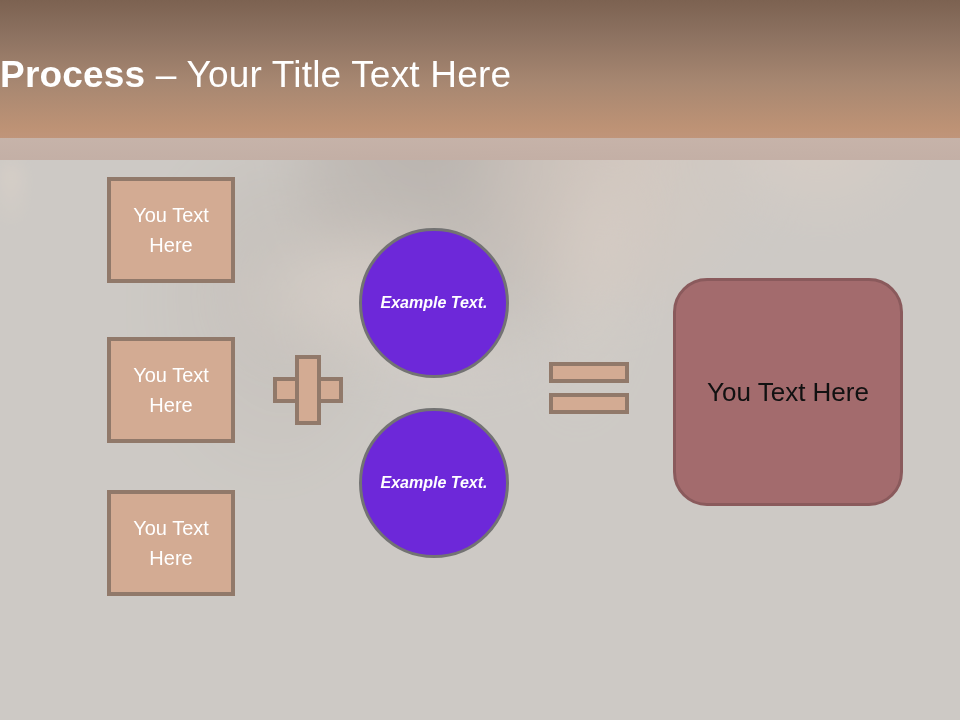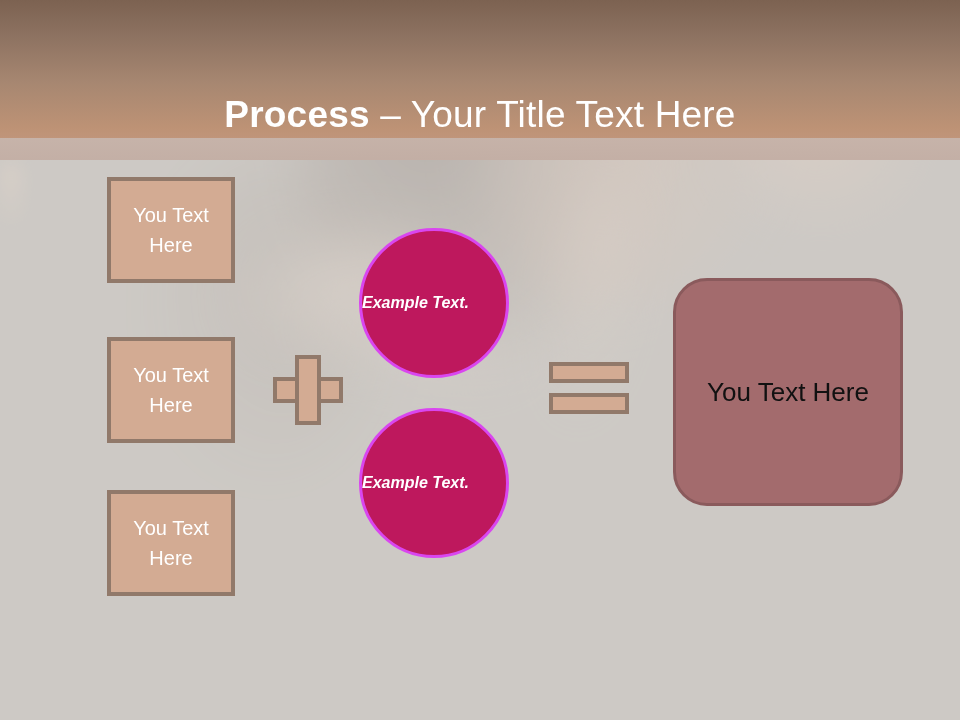--- a/index.html
+++ b/index.html
@@ -107,27 +107,26 @@
     position: absolute;
     left: 0; top: 138px;
     width: 960px; height: 22px;
     background: linear-gradient(180deg, #c6b2a8 0%, #c3aea4 100%);
     opacity: 0.95;
   }
   .slide-title {
     position: absolute;
     left: 0; top: 52px;
     width: 960px;
-    text-align: center;
+    text-align: left;
     color: #ffffff;
     font-size: 37px;
     line-height: 46px;
     letter-spacing: 0.2px;
     white-space: nowrap;
-    margin-top: 40px;
   }
   .slide-title .t-bold { font-weight: 700; }
   .slide-title .t-reg  { font-weight: 400; }
 
   
   .left-box {
     position: absolute;
     width: 128px;
     height: 106px;
     background: #d3ab93;
@@ -175,26 +174,26 @@
     background: #d3ab93;
     border: none;
   }
 
   
   .circle {
     position: absolute;
     width: 150px;
     height: 150px;
     border-radius: 50%;
-    background: #be185d;
-    border: 3px solid #d946ef;
+    background: #6d28d9;
+    border: 3px solid #737373;
     box-sizing: border-box;
     display: flex;
     align-items: center;
-    justify-content: flex-start;
+    justify-content: center;
     text-align: center;
     color: #ffffff;
     font-size: 16px;
     line-height: 24px;
     font-weight: 700;
     font-style: italic;
   }
   #circle-1 { left: 359px; top: 228px; }
   #circle-2 { left: 359px; top: 408px; }
 

